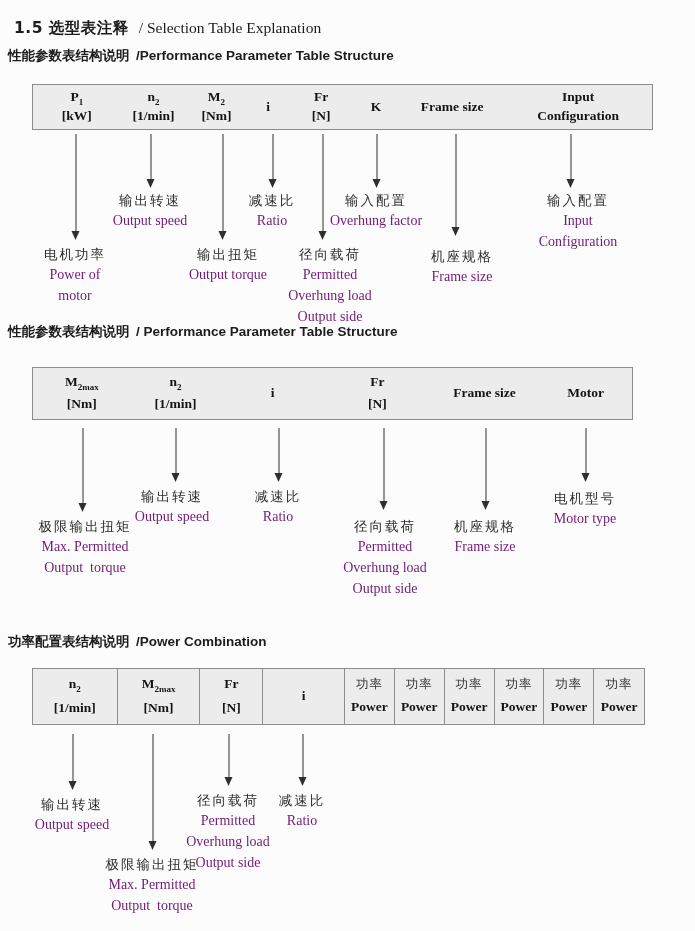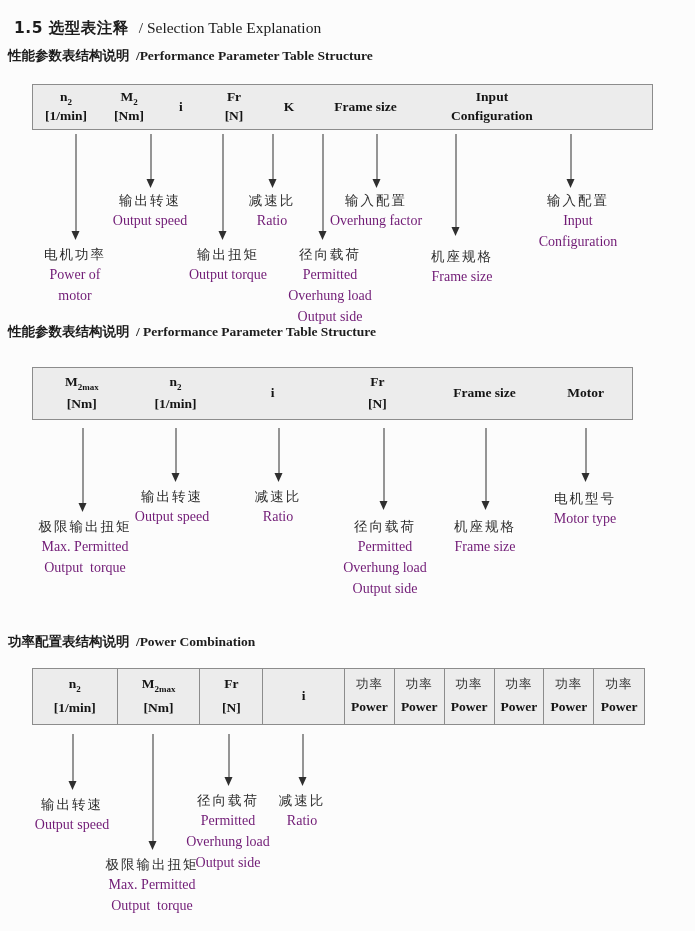--- a/index.html
+++ b/index.html
@@ -10,21 +10,21 @@
     overflow:hidden;
     font-family:"Liberation Serif",serif;
     color:#1c1c1c;
   }
   
   .page-title{position:absolute;left:14px;top:8px;font-size:15.5px;}
   .page-title .t-cn{font-family:"DejaVu Sans",sans-serif;font-weight:bold;letter-spacing:.5px;}
   .page-title .t-en{font-family:"Liberation Serif",serif;font-weight:normal;margin-left:6px;}
   .sec-h{position:absolute;left:8px;font-size:13.5px;font-weight:bold;white-space:nowrap;}
   .sec-h .h-cn{font-family:"DejaVu Sans",sans-serif;}
-  .sec-h .h-en{font-family:Liberation Serif, serif;margin-left:3px;margin-top:8px;}
+  .sec-h .h-en{font-family:Liberation Sans, sans-serif;margin-left:3px;margin-top:8px;}
   
   .tbl{
     position:absolute;display:flex;box-sizing:border-box;
     background:#ececec;border:1px solid #8c8c8c;
   }
   .cell{
     display:flex;flex-direction:column;justify-content:space-evenly;align-items:center;
     box-sizing:border-box;
     font-family:"Liberation Serif",serif;font-weight:bold;font-size:13.5px;color:#141414;
     text-align:center;line-height:1.1;
@@ -62,20 +62,24 @@
   <span class="t-cn">1.5 选型表注释</span>
   <span class="t-en">/ Selection Table Explanation</span>
 </h1>
 
 <h2 class="sec-h" style="top:36px">
   <span class="h-cn">性能参数表结构说明</span>
   <span class="h-en">/Performance Parameter Table Structure</span>
 </h2>
 
 <div class="tbl t1" style="left:32px;top:84px;width:621px;height:46px">
+  <div class="cell c0">
+    <div><span>P</span><sub>1</sub></div>
+    <div>[kW]</div>
+  </div>
   <div class="cell c1">
     <div><span>n</span><sub>2</sub></div>
     <div>[1/min]</div>
   </div>
   <div class="cell c2">
     <div><span>M</span><sub>2</sub></div>
     <div>[Nm]</div>
   </div>
   <div class="cell c3">
     <div>i</div>

